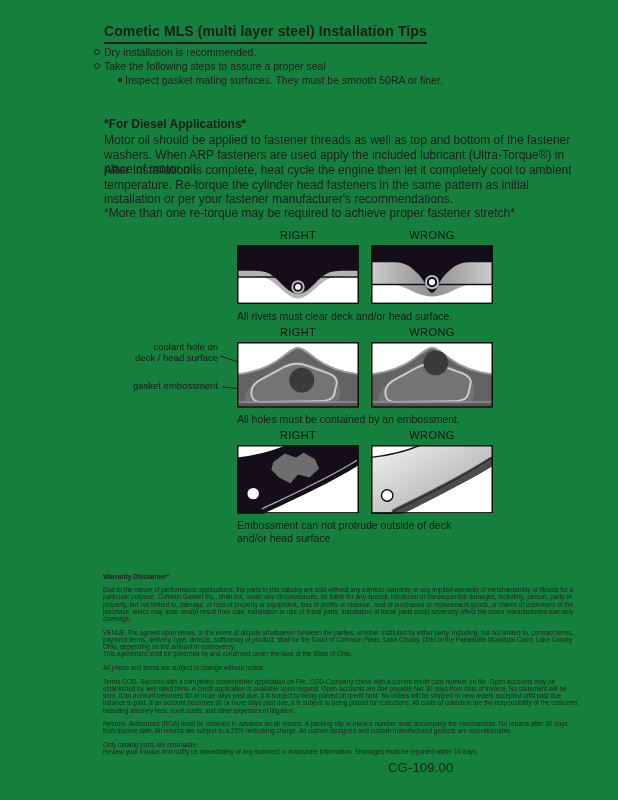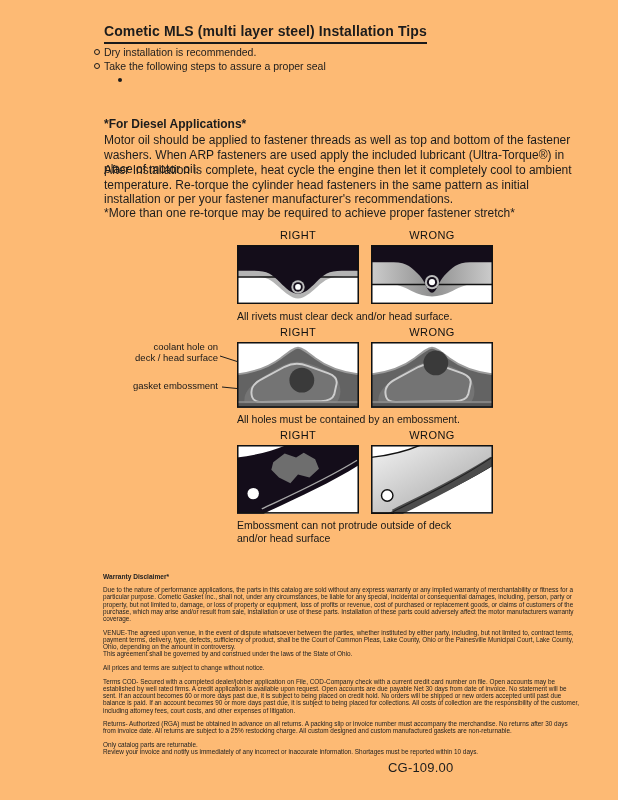--- a/index.html
+++ b/index.html
@@ -1,17 +1,17 @@
 <!DOCTYPE html>
 <html><head>
 <meta charset="utf-8">
 <style>
   html,body{margin:0;padding:0;background:#fff;}
   .page{
-    position:relative;width:618px;height:800px;background:#fdba74;overflow:hidden;
+    position:relative;width:618px;height:800px;background:#15803d;overflow:hidden;
     font-family:"Liberation Sans","DejaVu Sans",sans-serif;color:#1c1c1c;
   }
   .abs{position:absolute;}
   .title{
     left:104px;top:23px;font-size:14px;font-weight:bold;
     border-bottom:2px solid #1a1a1a;padding-bottom:3px;letter-spacing:.1px;white-space:nowrap;
   }
   .bullets{left:94px;top:45px;font-size:10.5px;width:500px;}
   .b{display:flex;align-items:flex-start;height:14px;line-height:14px;}
   .b.sub{padding-left:24px;}
@@ -49,20 +49,21 @@
     <div class="b">
         <span class="o-marker"></span>
         <span>Dry installation is recommended.</span>
       </div>
     <div class="b">
         <span class="o-marker"></span>
         <span>Take the following steps to assure a proper seal</span>
       </div>
     <div class="b sub">
         <span class="d-marker"></span>
+        <span>Inspect gasket mating surfaces.  They must be smooth 50RA or finer.</span>
       </div>
   </div>
 
   <div class="abs diesel-heading">*For Diesel Applications*</div>
   <div class="abs para p1">Motor oil should be applied to fastener threads as well as top and bottom of the fastener washers. When ARP fasteners are used apply the included lubricant (Ultra-Torque®) in place of motor oil.</div>
   <div class="abs para p2">After Installation is complete, heat cycle the engine then let it completely cool to ambient temperature. Re-torque the cylinder head fasteners in the same pattern as initial installation or per your fastener manufacturer's recommendations.</div>
   <div class="abs para note">*More than one re-torque may be required to achieve proper fastener stretch*</div>
 
   <div class="abs col-label lab-l r1">RIGHT</div>
   <div class="abs col-label lab-r r1">WRONG</div>

